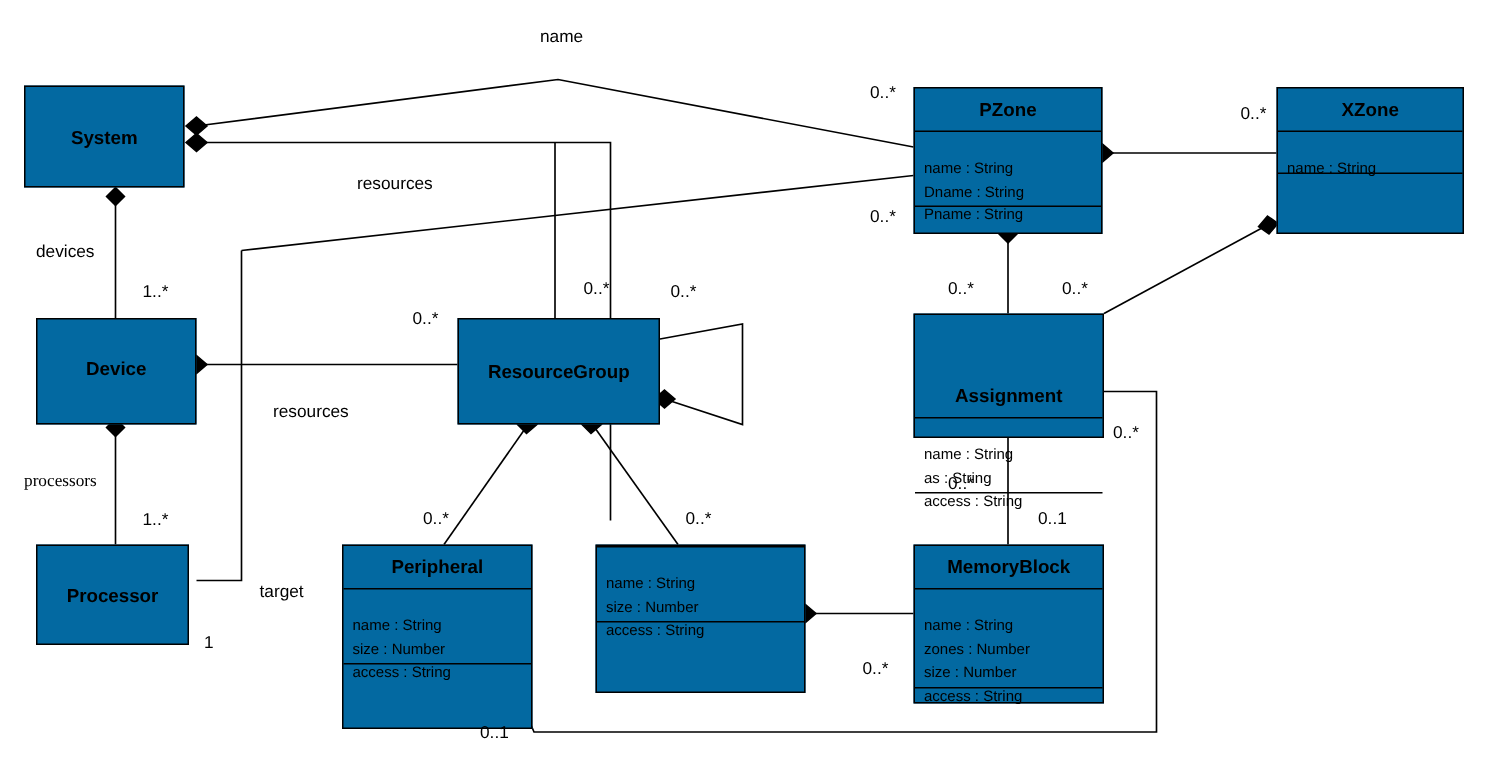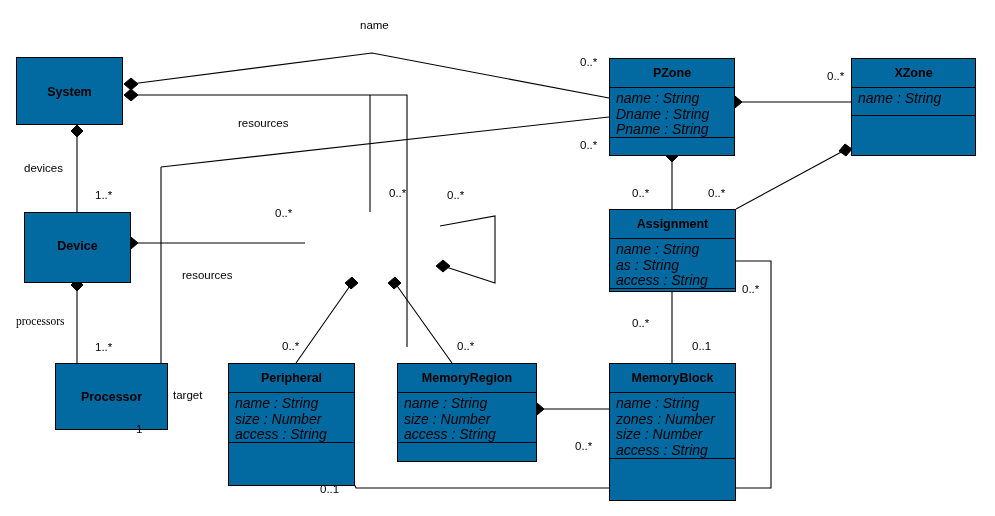--- a/index.html
+++ b/index.html
@@ -3,21 +3,21 @@
 <meta charset="utf-8">
 <style>
   html,body{margin:0;padding:0;background:#ffffff;}
   body{width:995px;height:516px;font-family:"Liberation Sans",sans-serif;}
   #stage{position:relative;width:995px;height:516px;overflow:hidden;background:#fff;}
   svg.edges{position:absolute;left:0;top:0;width:995px;height:516px;}
   .uml-class{position:absolute;background:#0369a1;border:1px solid #000;box-sizing:border-box;}
   .uml-name{font-weight:bold;font-size:12.5px;color:#000;text-align:center;line-height:1;
             display:flex;align-items:center;justify-content:center;box-sizing:border-box;}
   .uml-sep{border-top:1px solid #000;}
-  .uml-attrs{font-size:14px;color:#000;padding:3px 6px 2px 6px;box-sizing:border-box;line-height:15.6px;font-style:italic;}
+  .uml-attrs{font-size:10px;color:#000;padding:17px 6px 2px 6px;box-sizing:border-box;line-height:15.6px;}
   .uml-attrs div{white-space:nowrap;}
   .uml-ops{box-sizing:border-box;}
   .edge-label{position:absolute;font-size:11.5px;color:#000;white-space:nowrap;line-height:1;}
   .mult{position:absolute;font-size:11.5px;color:#000;white-space:nowrap;line-height:1;}
 </style>
 </head>
 <body>
 
 <div id="stage">
 
@@ -76,74 +76,76 @@
   </svg>
 
   <div class="uml-class" style="left:16px;top:57px;width:107px;height:68px;">
     <div class="uml-name" style="height:68px;">System</div>
   </div>
 
   <div class="uml-class" style="left:24px;top:212px;width:107px;height:71px;">
     <div class="uml-name" style="height:67px;">Device</div>
   </div>
 
-  <div class="uml-class" style="left:24px;top:363px;width:113px;height:67px;margin-left:31px;">
+  <div class="uml-class" style="left:24px;top:363px;width:102px;height:67px;">
     <div class="uml-name" style="height:67px;">Processor</div>
   </div>
 
+  <div class="uml-class" style="left:305px;top:212px;width:135px;height:71px;">
+    <div class="uml-name" style="height:71px;">ResourceGroup</div>
+  </div>
 
   <div class="uml-class" style="left:609px;top:58px;width:126px;height:98px;">
     <div class="uml-name" style="height:28px;">PZone</div>
     <div class="uml-attrs uml-sep" style="height:50px;">
       <div>name : String</div>
       <div>Dname : String</div>
       <div>Pname : String</div>
     </div>
     <div class="uml-ops uml-sep" style="height:20px;"></div>
   </div>
 
   <div class="uml-class" style="left:851px;top:58px;width:125px;height:98px;">
     <div class="uml-name" style="height:28px;">XZone</div>
     <div class="uml-attrs uml-sep" style="height:28px;">
       <div>name : String</div>
     </div>
     <div class="uml-ops uml-sep" style="height:42px;"></div>
   </div>
 
   <div class="uml-class" style="left:609px;top:209px;width:127px;height:83px;">
-    <div class="uml-name" style="height:28px;">Assignment</div>
+    <div class="uml-name" style="height:28px;margin-top:40px;">Assignment</div>
     <div class="uml-attrs uml-sep" style="height:50px;">
       <div>name : String</div>
       <div>as : String</div>
       <div>access : String</div>
     </div>
     <div class="uml-ops uml-sep" style="height:5px;"></div>
   </div>
 
   <div class="uml-class" style="left:228px;top:363px;width:127px;height:123px;">
     <div class="uml-name" style="height:28px;">Peripheral</div>
     <div class="uml-attrs uml-sep" style="height:50px;">
       <div>name : String</div>
       <div>size : Number</div>
       <div>access : String</div>
     </div>
     <div class="uml-ops uml-sep" style="height:21px;"></div>
   </div>
 
   <div class="uml-class" style="left:397px;top:363px;width:140px;height:99px;">
-    <div class="uml-name" style="height:28px;">MemoryRegion</div>
     <div class="uml-attrs uml-sep" style="height:50px;">
       <div>name : String</div>
       <div>size : Number</div>
       <div>access : String</div>
     </div>
     <div class="uml-ops uml-sep" style="height:21px;"></div>
   </div>
 
-  <div class="uml-class" style="left:609px;top:363px;width:127px;height:138px;">
+  <div class="uml-class" style="left:609px;top:363px;width:127px;height:106px;">
     <div class="uml-name" style="height:28px;">MemoryBlock</div>
     <div class="uml-attrs uml-sep" style="height:66px;">
       <div>name : String</div>
       <div>zones : Number</div>
       <div>size : Number</div>
       <div>access : String</div>
     </div>
     <div class="uml-ops uml-sep" style="height:12px;"></div>
   </div>
 

